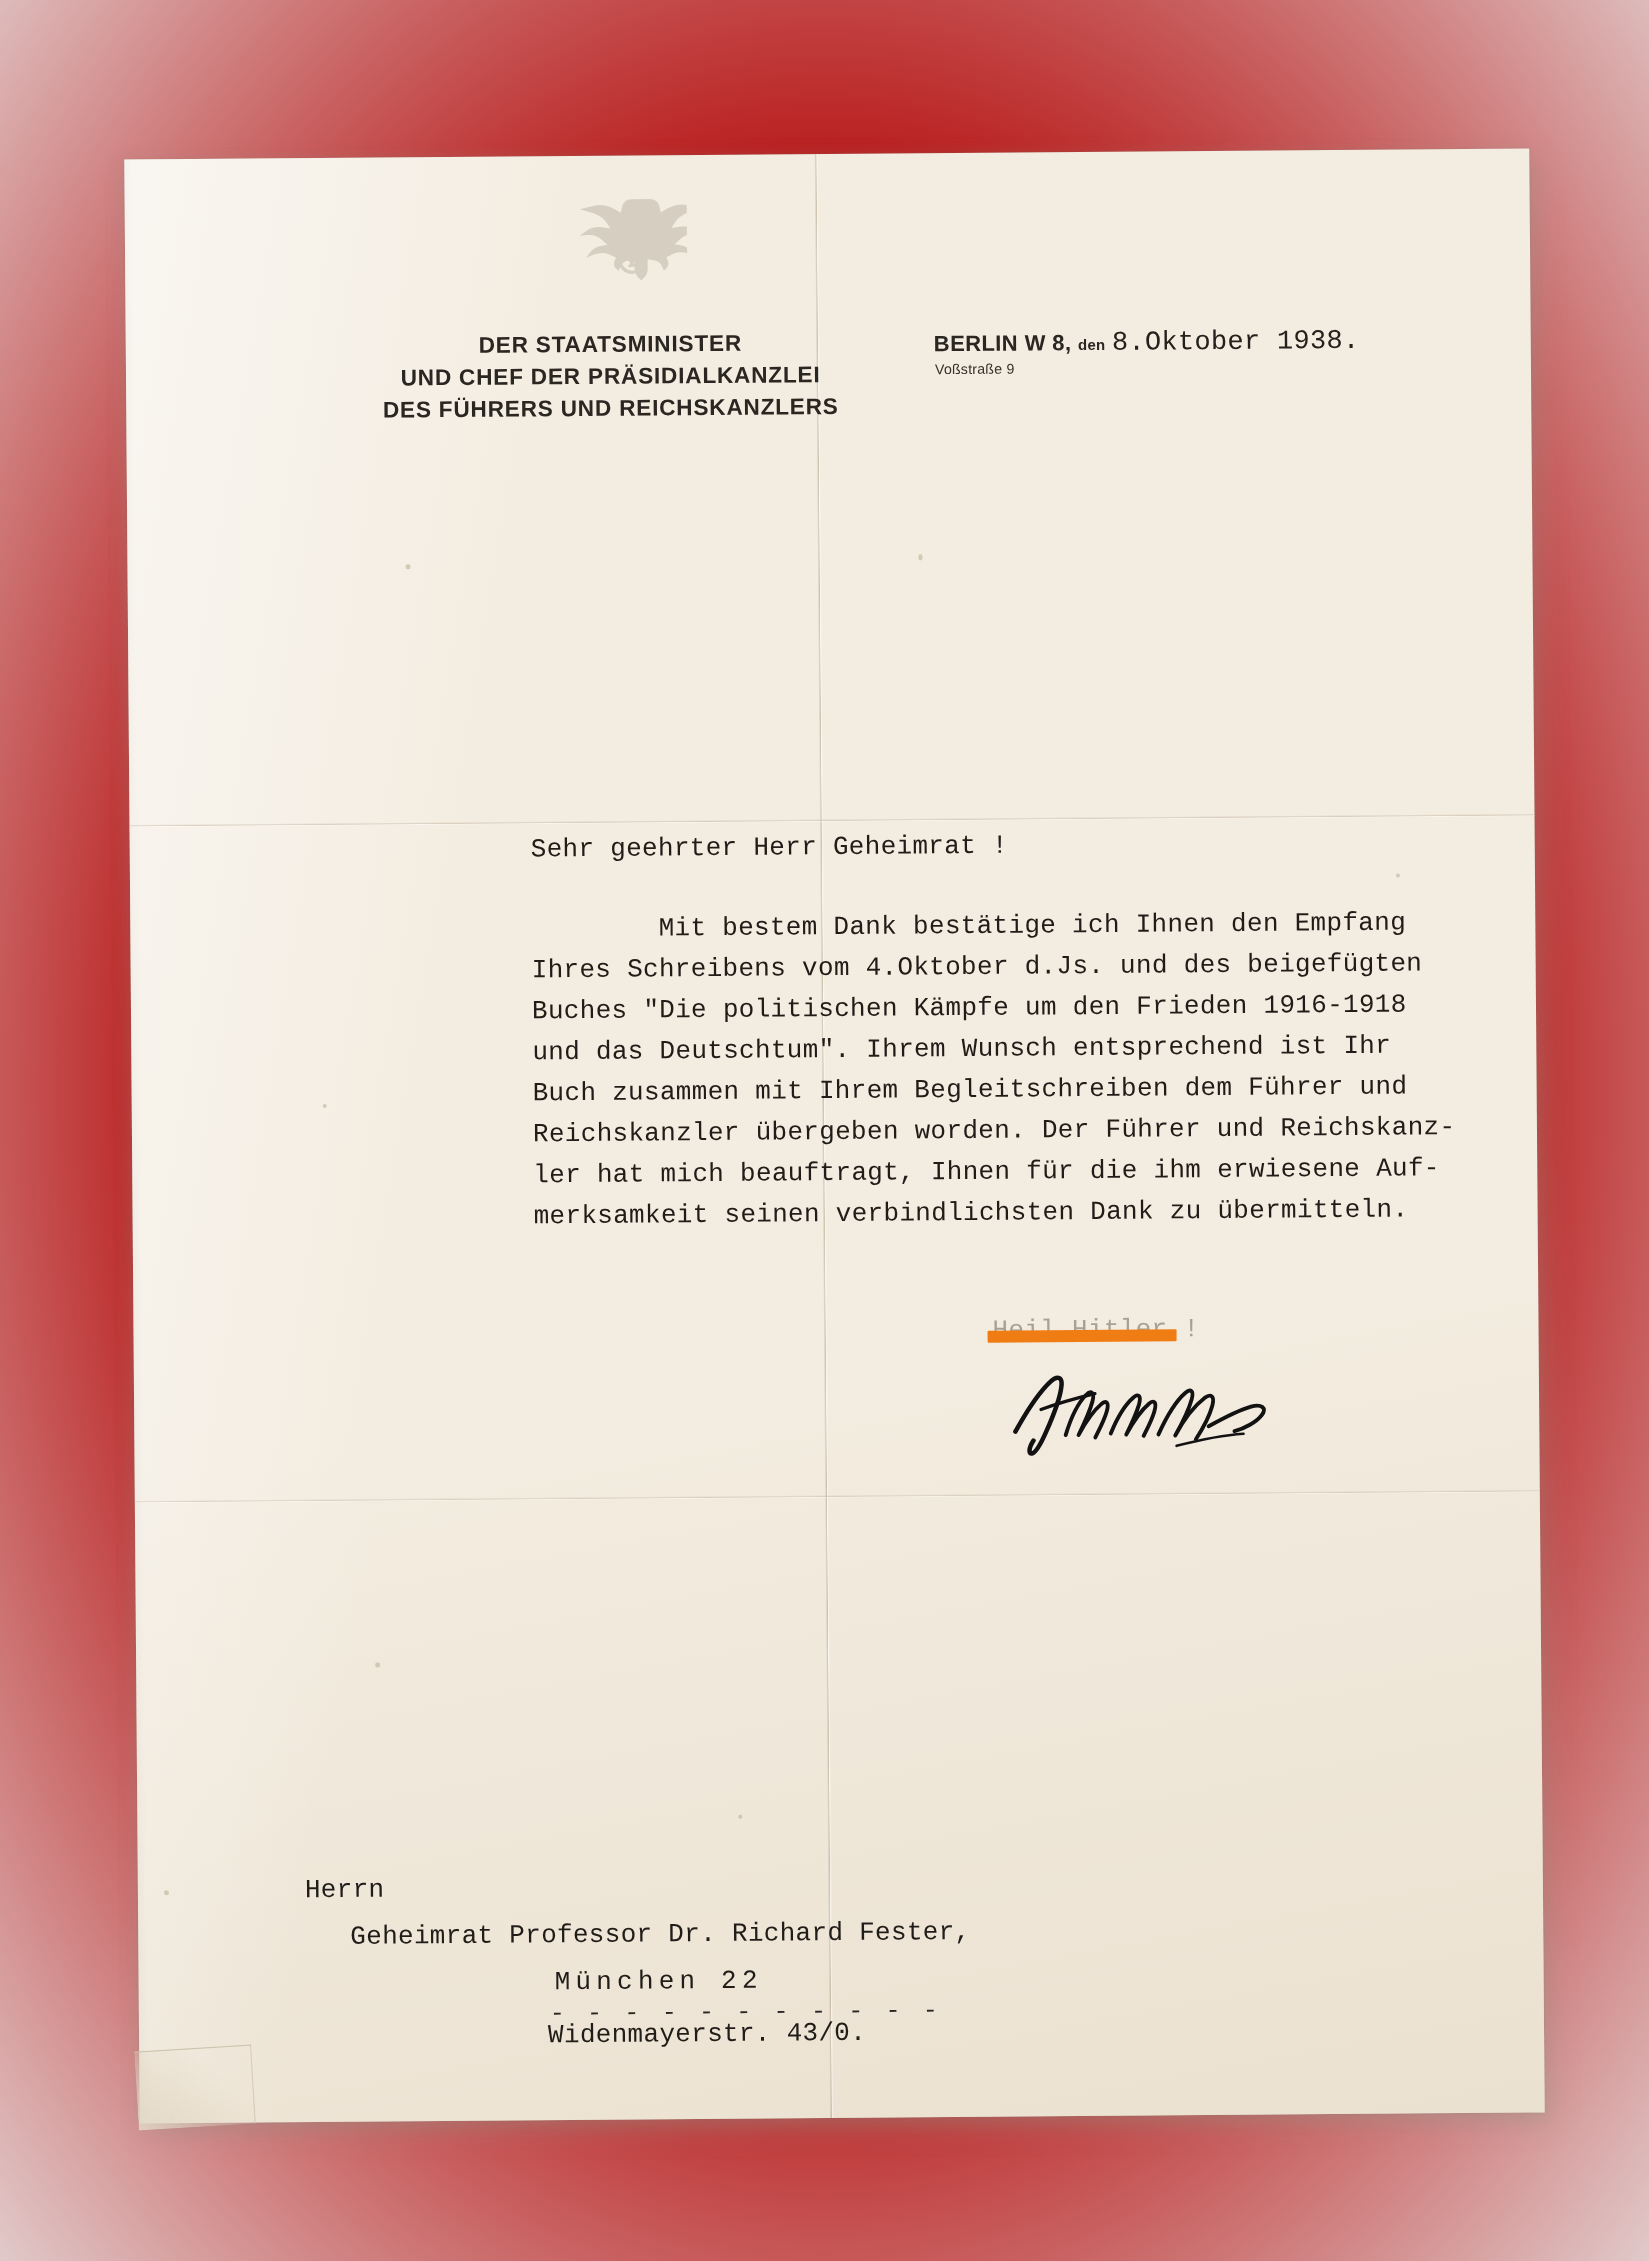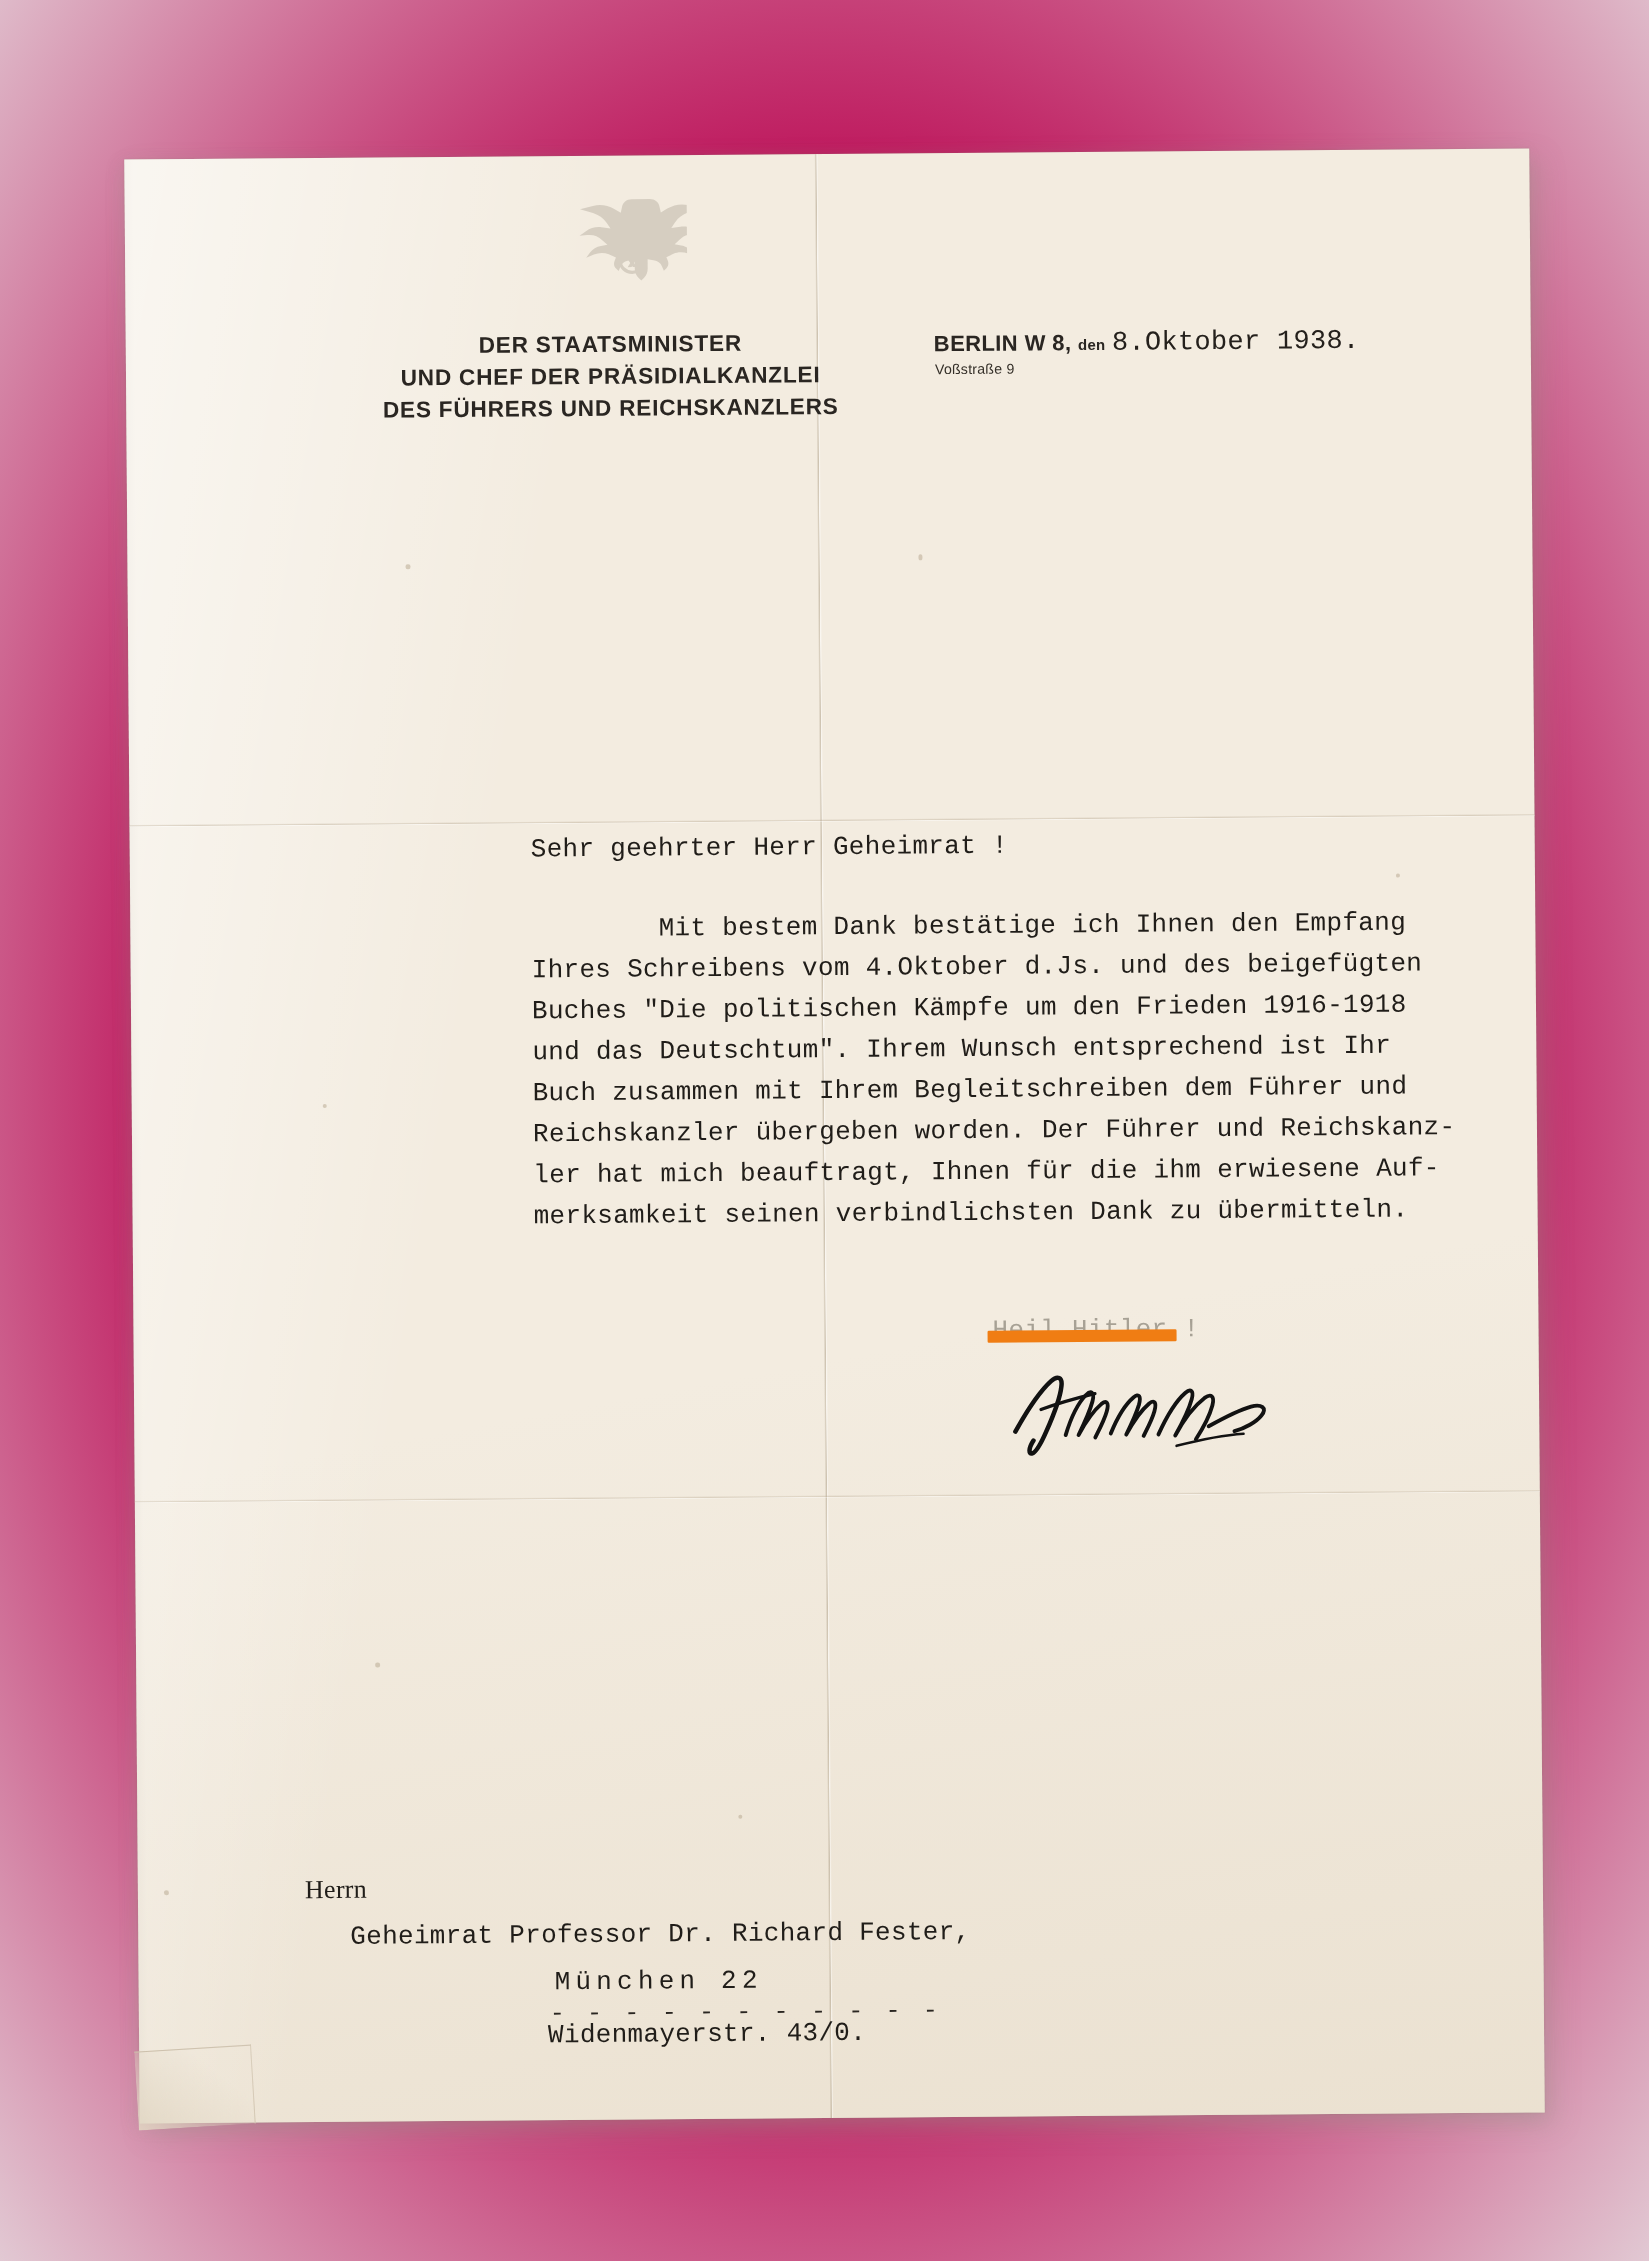--- a/index.html
+++ b/index.html
@@ -13,21 +13,21 @@
     font-family: "Liberation Sans", sans-serif;
     overflow: hidden;
   }
 
   
   #photo-frame {
     position: absolute;
     left: 0; top: 0;
     width: 1649px;
     height: 2261px;
-    background: #be185d;
+    background: #b91c1c;
   }
 
   
   #photo-frame::before{
     content:"";
     position:absolute;
     inset:0;
     background:
       radial-gradient(ellipse at 50% 48%, rgba(255,255,255,0) 55%, rgba(232,232,232,0.85) 100%);
     pointer-events:none;
@@ -203,21 +203,21 @@
     width: 278px;
     height: 116px;
   }
 
   
   #address-block {
     position: absolute;
     left: 167px;
     top: 1717px;
   }
-  #addr-herrn { position:absolute; left:0;   top:0;   white-space:nowrap;font-family:Liberation Serif, serif; }
+  #addr-herrn { position:absolute; left:0;   top:0;   white-space:nowrap; }
   #addr-name  { position:absolute; left:45px; top:47px; white-space:nowrap; }
   #addr-city  { position:absolute; left:249px; top:94px; white-space:nowrap; letter-spacing: 5.2px; }
   #addr-rule  { position:absolute; left:244px; top:127px; white-space:nowrap; font-size:24.6px; letter-spacing:3.9px; color:#2a2621;}
   #addr-street{ position:absolute; left:242px; top:147px; white-space:nowrap; }
 </style>
 </head>
 <body>
 
 <div id="photo-frame">
 

